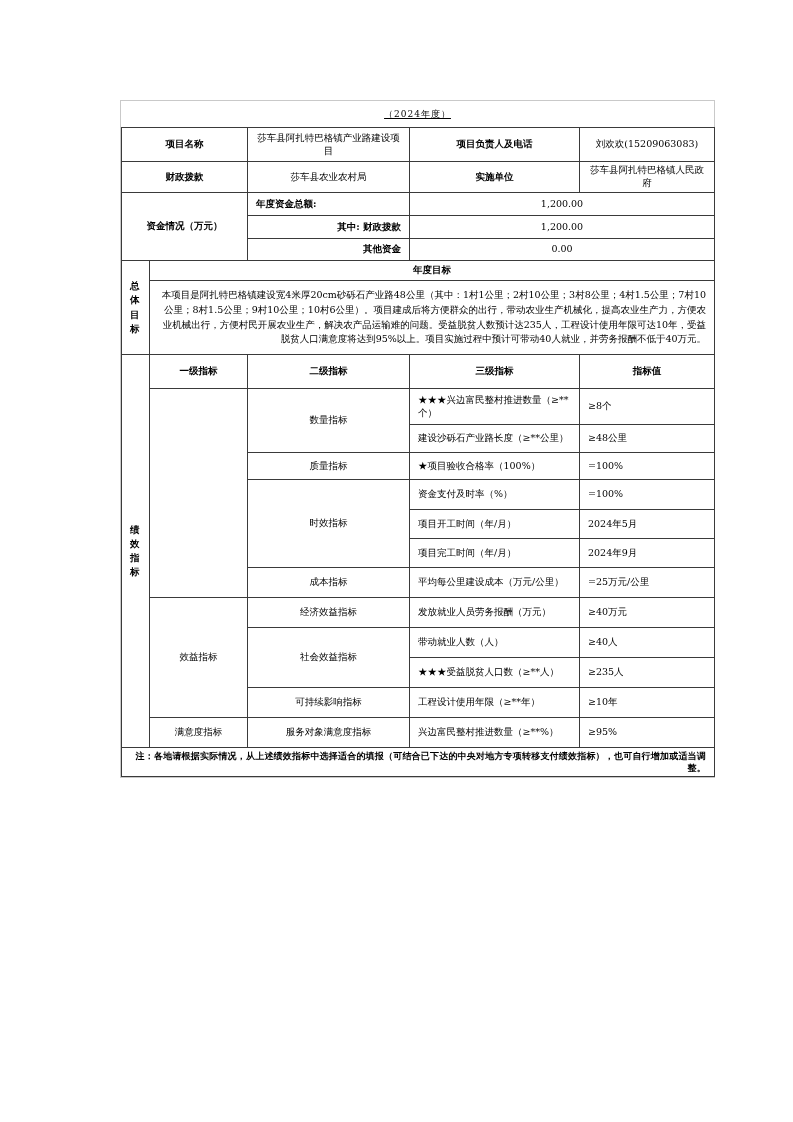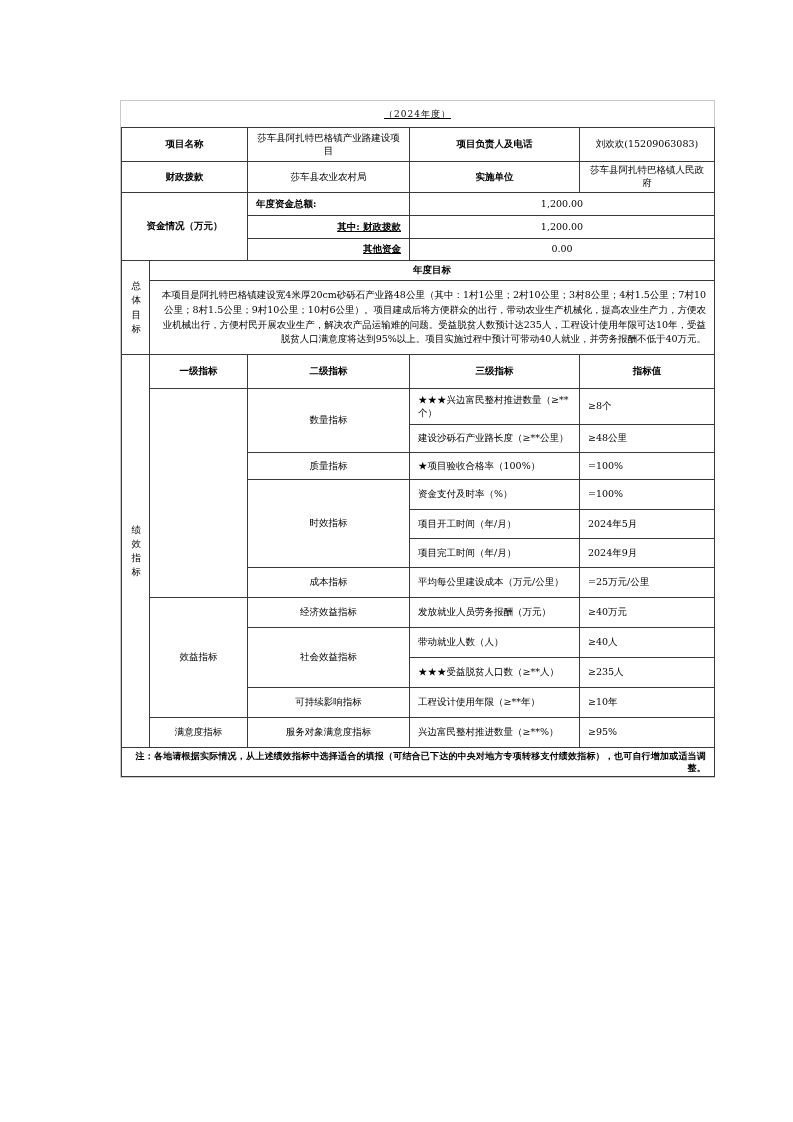--- a/index.html
+++ b/index.html
@@ -62,26 +62,26 @@
   }
   table.form td {
     border: 1px solid #3a3a3a;
     padding: 2px 8px;
     vertical-align: middle;
     overflow: hidden;
     word-break: break-all;
   }
   td.c { text-align: center; }
   td.l { text-align: left; }
-  td.r { text-align: right; text-decoration: underline; }
+  td.r { text-align: right; }
   td.b { font-weight: bold; }
   td.pad-lg { padding-left: 13px; padding-right: 13px; margin-top: 42px; }
   td.side {
-    text-align: right;
-    font-weight: normal;
+    text-align: left;
+    font-weight: bold;
     padding: 2px 4px;
     line-height: 1.5;
   }
   td.goal-body {
     text-align: right;
     padding: 3px 6px;
     line-height: 1.55;
     word-break: break-all;
   }
   td.note-cell {

